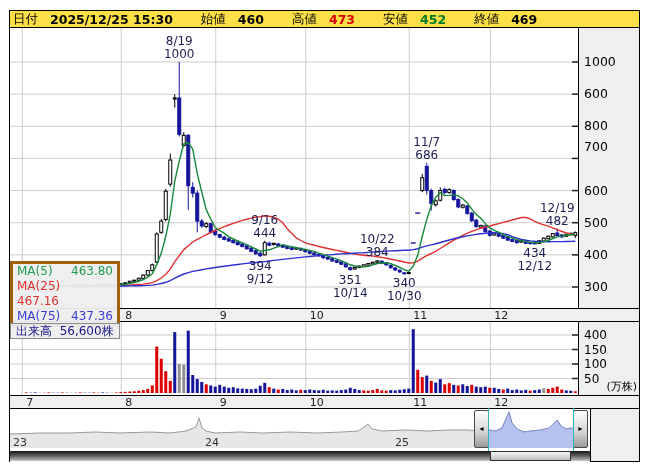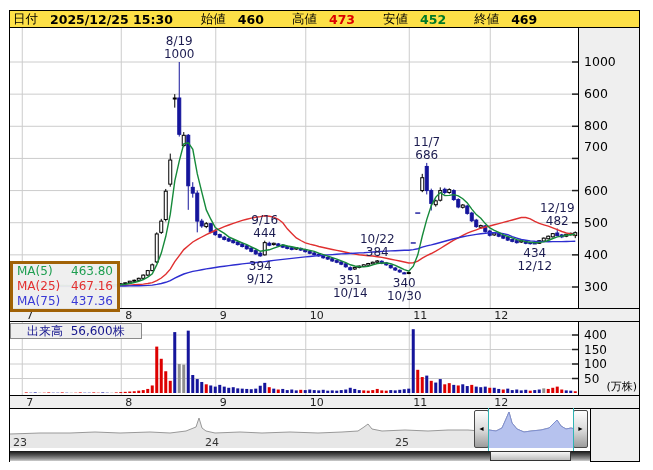--- a/index.html
+++ b/index.html
@@ -20,23 +20,23 @@
   .month-row{left:10px;width:629px;height:14px;background:#efefef;border-top:1px solid #000;border-bottom:1px solid #000;box-sizing:border-box;font-size:11px;color:#222;}
   #month-row-1{top:308px;}
   #month-row-2{top:395px;}
   .mlabel{position:absolute;top:0px;}
   #volume-plot{left:10px;top:322px;width:568px;height:73px;background:#fff;}
   #axis-right-vol{left:579px;top:322px;width:60px;height:73px;background:#efefef;font-size:12px;color:#000;}
   #vol-unit{position:absolute;right:2px;bottom:1px;font-size:11px;color:#000;}
   #legend-box{left:10px;top:261px;width:104px;background:rgba(238,238,238,0.95);border:3px solid #a16207;font-size:12px;z-index:5;}
   .legend-row{display:flex;justify-content:space-between;padding:0 4px;line-height:15px;}
   .lg-green{color:#1e9e50;}
-  .lg-red{color:#e33030;}
+  .lg-red{color:#e33030;flex-direction:column;}
   .lg-blue{color:#3a3ad6;}
-  #volume-label-box{left:10px;top:323px;background:rgba(238,238,238,0.95);border:1px solid #8a8a8a;font-size:12px;color:#16168e;padding:0 16px;line-height:14px;z-index:5;white-space:nowrap;}
+  #volume-label-box{left:10px;top:323px;background:rgba(238,238,238,0.95);border:1px solid #8a8a8a;font-size:12px;color:#16168e;padding:0 5px;line-height:14px;z-index:5;white-space:nowrap;}
   #nav-area{left:10px;top:409px;width:580px;height:60px;background:#fff;}
   #nav-divider{left:590px;top:409px;width:1px;height:52px;background:#000;}
   #nav-right-fill{left:591px;top:409px;width:48px;height:52px;background:#efefef;}
   .navbtn{position:absolute;top:410px;width:15px;height:38px;background:linear-gradient(#fefefe,#d8d8d8 55%,#9c9c9c);border:1px solid #4a4a4a;border-radius:2px;box-sizing:border-box;font-size:7px;line-height:36px;text-align:center;color:#000;padding:0;cursor:pointer;}
   #nav-btn-left{left:474px;}
   #nav-btn-right{left:573px;}
   .cyanline{position:absolute;top:408px;width:1px;height:43px;background:#2fb4b4;z-index:4;}
   #cyan-left{left:488px;}
   #cyan-right{left:573px;}
   #scrollbar-track{left:10px;top:451px;width:580px;height:10px;background:linear-gradient(#151515,#5a5a5a 45%,#9a9a9a 80%,#cfcfcf);}

